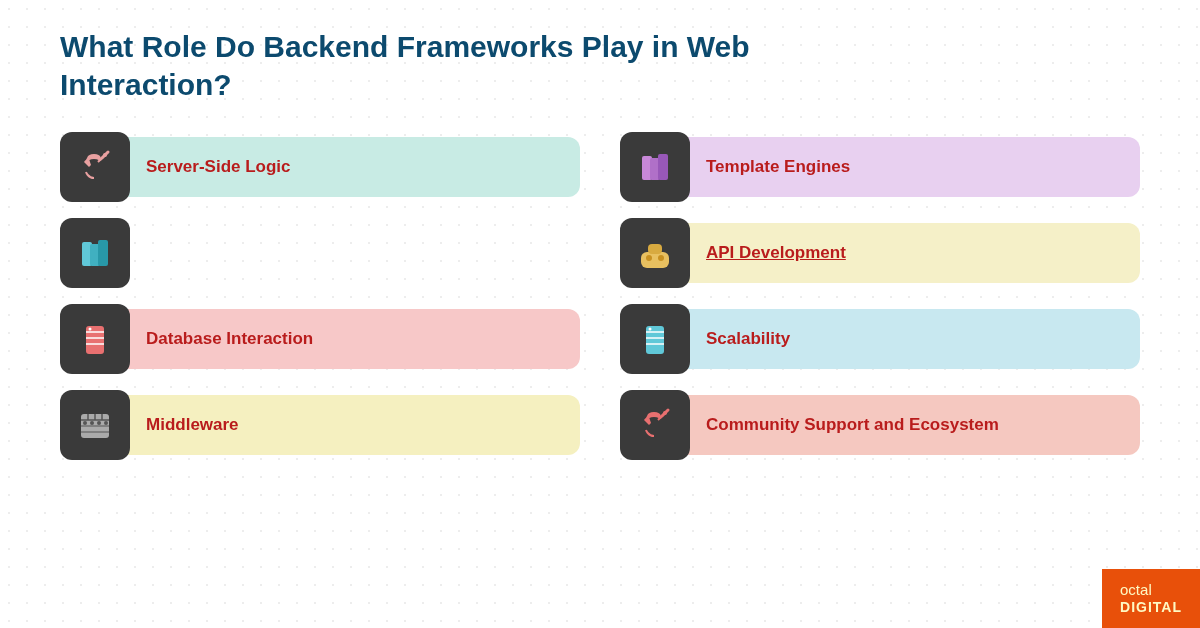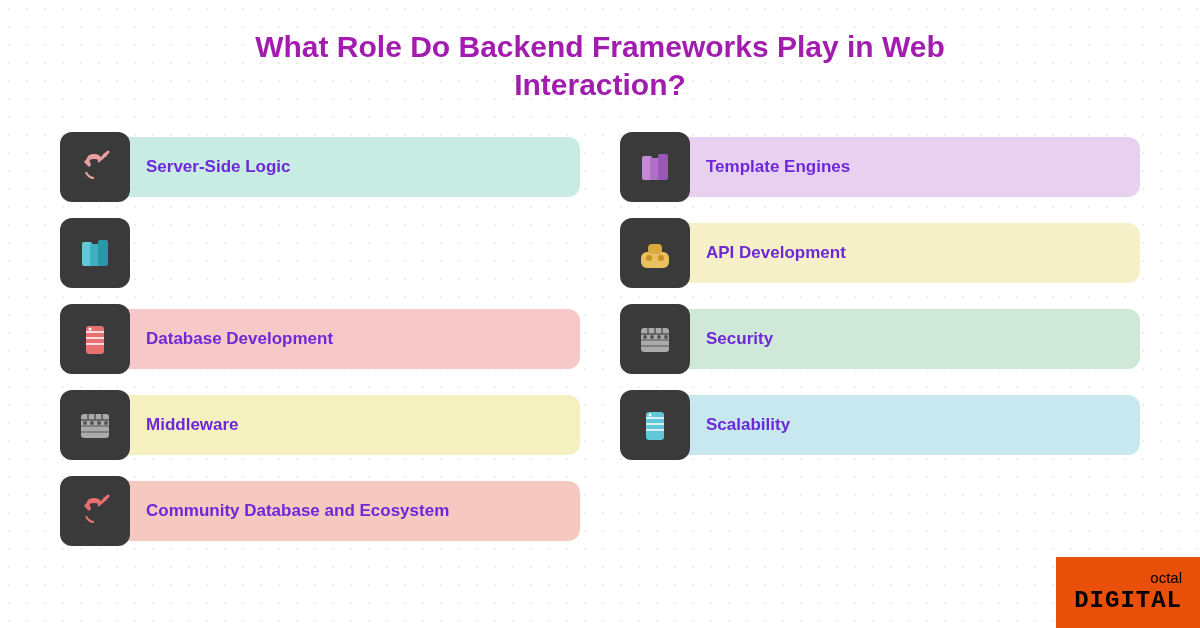--- a/index.html
+++ b/index.html
@@ -25,24 +25,24 @@
 
     .page-wrapper {
       position: relative;
       z-index: 1;
       width: 100%;
       height: 100%;
       padding: 28px 60px 20px 60px;
     }
 
     .title {
-      text-align: center;
+      text-align: left;
       font-size: 30px;
       font-weight: 800;
-      color: #a21caf;
+      color: #0c4a6e;
       line-height: 1.25;
       margin-bottom: 28px;
     }
 
     .grid {
       display: grid;
       grid-template-columns: 1fr 1fr;
       gap: 14px 40px;
     }
 
@@ -71,59 +71,58 @@
 
     .label-box {
       flex: 1;
       height: 60px;
       border-radius: 0 12px 12px 0;
       display: flex;
       align-items: center;
       padding-left: 22px;
       font-size: 17px;
       font-weight: 600;
-      color: #6d28d9;
+      color: #b91c1c;
       margin-left: -6px;
     }
 
     
     .card-mint .label-box    { background: #c8ebe4; }
     .card-blue .label-box   { background: #b8e8ec; }
     .card-pink .label-box   { background: #f7c8c8; }
     .card-lavender .label-box { background: #e8d8f0; }
     .card-yellow .label-box  { background: #f5f0c0; }
     .card-purple .label-box  { background: #e8d0f0; }
-    .card-cream .label-box   { background: #f5f0c8; }
+    .card-cream .label-box   { background: #f5f0c8; text-decoration: underline; }
     .card-green .label-box   { background: #d0e8d8; }
     .card-sky .label-box     { background: #c8e8f0; }
     .card-salmon .label-box  { background: #f5c8c0; }
 
     
     .octal-badge {
       position: absolute;
       bottom: 0;
       right: 0;
       background: #e8500a;
-      color: #000000;
+      color: #fef9c3;
       padding: 12px 18px;
       font-size: 16px;
       font-weight: 700;
       line-height: 1.2;
       border-radius: 0;
-      text-align: right;
+      text-align: left;
     }
     .octal-badge .octal-top {
       font-weight: 400;
       font-size: 15px;
     }
     .octal-badge .octal-bottom {
-      font-size: 24px;
+      font-size: 14px;
       font-weight: 900;
       letter-spacing: 1px;
-      font-family: Liberation Mono, monospace;
     }
   </style>
 </head>
 <body>
 
 <div class="page-wrapper">
   <h1 class="title">
     <span>What Role Do Backend Frameworks Play in Web</span><br>
     <span>Interaction?</span>
   </h1>
@@ -176,82 +175,64 @@
       <div class="card card-pink">
         <div class="icon-box">
           <svg width="38" height="38" viewBox="0 0 38 38" fill="none">
         <rect x="10" y="6" width="18" height="28" rx="3" fill="#e87070"></rect>
         <line x1="10" y1="12" x2="28" y2="12" stroke="#fff" stroke-width="1.5"></line>
         <line x1="10" y1="18" x2="28" y2="18" stroke="#fff" stroke-width="1.5"></line>
         <line x1="10" y1="24" x2="28" y2="24" stroke="#fff" stroke-width="1.5"></line>
         <circle cx="14" cy="9" r="1.5" fill="#fff"></circle>
       </svg>
         </div>
-        <div class="label-box">Database Development</div>
-      </div>
-      <div class="card card-green">
+        <div class="label-box">Database Interaction</div>
+      </div>
+      <div class="card card-sky">
+        <div class="icon-box">
+          <svg width="38" height="38" viewBox="0 0 38 38" fill="none">
+        <rect x="10" y="6" width="18" height="28" rx="3" fill="#60c8d8"></rect>
+        <line x1="10" y1="12" x2="28" y2="12" stroke="#fff" stroke-width="1.5"></line>
+        <line x1="10" y1="18" x2="28" y2="18" stroke="#fff" stroke-width="1.5"></line>
+        <line x1="10" y1="24" x2="28" y2="24" stroke="#fff" stroke-width="1.5"></line>
+        <circle cx="14" cy="9" r="1.5" fill="#fff"></circle>
+      </svg>
+        </div>
+        <div class="label-box">Scalability</div>
+      </div>
+      <div class="card card-yellow">
         <div class="icon-box">
           <svg width="38" height="38" viewBox="0 0 38 38" fill="none">
         <rect x="5" y="8" width="28" height="24" rx="3" fill="#aaa"></rect>
         <line x1="5" y1="14" x2="33" y2="14" stroke="#555" stroke-width="1.5"></line>
         <line x1="12" y1="8" x2="12" y2="14" stroke="#555" stroke-width="1.5"></line>
         <line x1="19" y1="8" x2="19" y2="14" stroke="#555" stroke-width="1.5"></line>
         <line x1="26" y1="8" x2="26" y2="14" stroke="#555" stroke-width="1.5"></line>
         <line x1="5" y1="20" x2="33" y2="20" stroke="#555" stroke-width="1"></line>
         <line x1="5" y1="26" x2="33" y2="26" stroke="#555" stroke-width="1"></line>
         <circle cx="9" cy="17" r="2" fill="#555"></circle>
         <circle cx="16" cy="17" r="2" fill="#555"></circle>
         <circle cx="23" cy="17" r="2" fill="#555"></circle>
         <circle cx="30" cy="17" r="2" fill="#555"></circle>
       </svg>
         </div>
-        <div class="label-box">Security</div>
-      </div>
-      <div class="card card-yellow">
-        <div class="icon-box">
-          <svg width="38" height="38" viewBox="0 0 38 38" fill="none">
-        <rect x="5" y="8" width="28" height="24" rx="3" fill="#aaa"></rect>
-        <line x1="5" y1="14" x2="33" y2="14" stroke="#555" stroke-width="1.5"></line>
-        <line x1="12" y1="8" x2="12" y2="14" stroke="#555" stroke-width="1.5"></line>
-        <line x1="19" y1="8" x2="19" y2="14" stroke="#555" stroke-width="1.5"></line>
-        <line x1="26" y1="8" x2="26" y2="14" stroke="#555" stroke-width="1.5"></line>
-        <line x1="5" y1="20" x2="33" y2="20" stroke="#555" stroke-width="1"></line>
-        <line x1="5" y1="26" x2="33" y2="26" stroke="#555" stroke-width="1"></line>
-        <circle cx="9" cy="17" r="2" fill="#555"></circle>
-        <circle cx="16" cy="17" r="2" fill="#555"></circle>
-        <circle cx="23" cy="17" r="2" fill="#555"></circle>
-        <circle cx="30" cy="17" r="2" fill="#555"></circle>
-      </svg>
-        </div>
         <div class="label-box">Middleware</div>
-      </div>
-      <div class="card card-sky">
-        <div class="icon-box">
-          <svg width="38" height="38" viewBox="0 0 38 38" fill="none">
-        <rect x="10" y="6" width="18" height="28" rx="3" fill="#60c8d8"></rect>
-        <line x1="10" y1="12" x2="28" y2="12" stroke="#fff" stroke-width="1.5"></line>
-        <line x1="10" y1="18" x2="28" y2="18" stroke="#fff" stroke-width="1.5"></line>
-        <line x1="10" y1="24" x2="28" y2="24" stroke="#fff" stroke-width="1.5"></line>
-        <circle cx="14" cy="9" r="1.5" fill="#fff"></circle>
-      </svg>
-        </div>
-        <div class="label-box">Scalability</div>
       </div>
       <div class="card card-salmon">
         <div class="icon-box">
           <svg width="38" height="38" viewBox="0 0 38 38" fill="none">
         <path d="M12 8c0 0 2-2 6-2s6 2 6 2l2 4-2 1s-2-2-6-2-6 2-6 2l-2-1z" fill="#e87070"></path>
         <path d="M8 14c1-2 3-3 5-3l2 6-2 2-5-5z" fill="#e87070"></path>
         <path d="M10 24c0 0 2 6 8 6" stroke="#e87070" stroke-width="2" fill="none"></path>
         <line x1="26" y1="10" x2="32" y2="4" stroke="#e87070" stroke-width="3" stroke-linecap="round"></line>
         <line x1="28" y1="8" x2="22" y2="14" stroke="#e87070" stroke-width="2"></line>
         <circle cx="29" cy="7" r="2" fill="#e87070"></circle>
       </svg>
         </div>
-        <div class="label-box">Community Database and Ecosystem</div>
+        <div class="label-box">Community Support and Ecosystem</div>
       </div>
     </div>
 </div>
 
 <div class="octal-badge">
   <div class="octal-top">octal</div>
   <div class="octal-bottom">DIGITAL</div>
 </div>
 
 </body></html>

